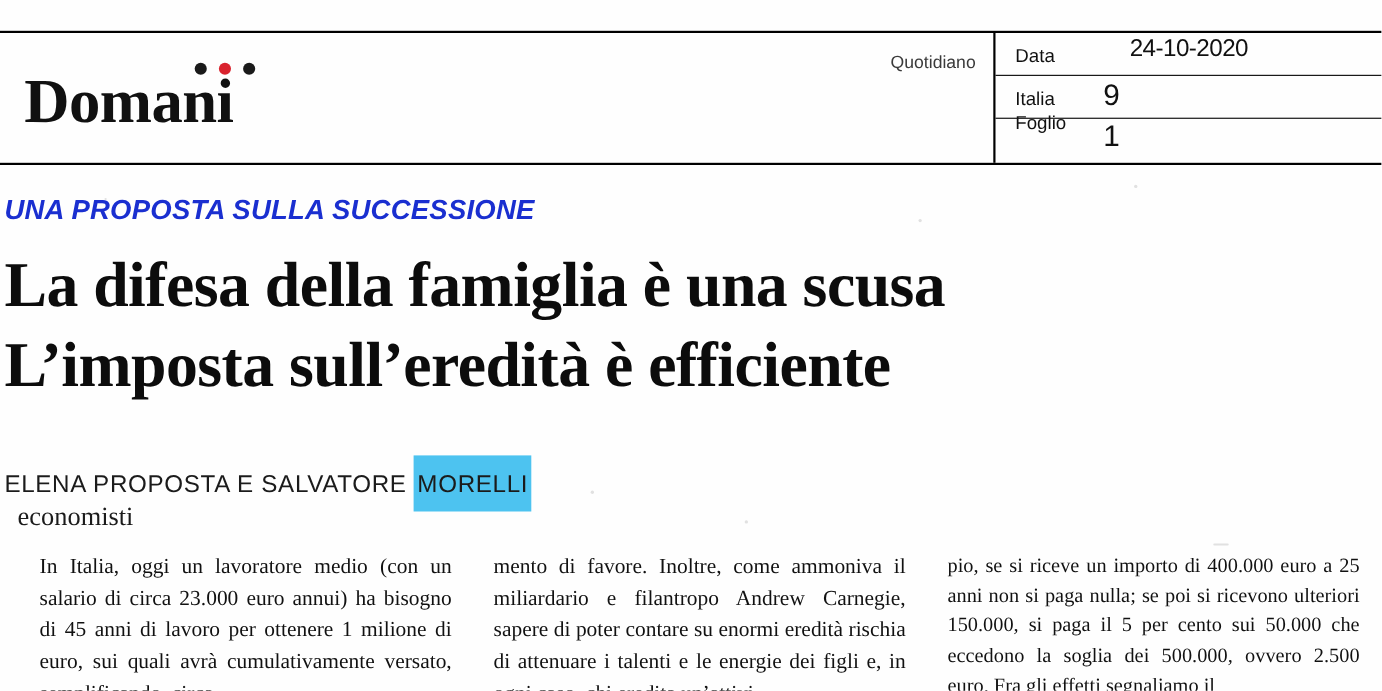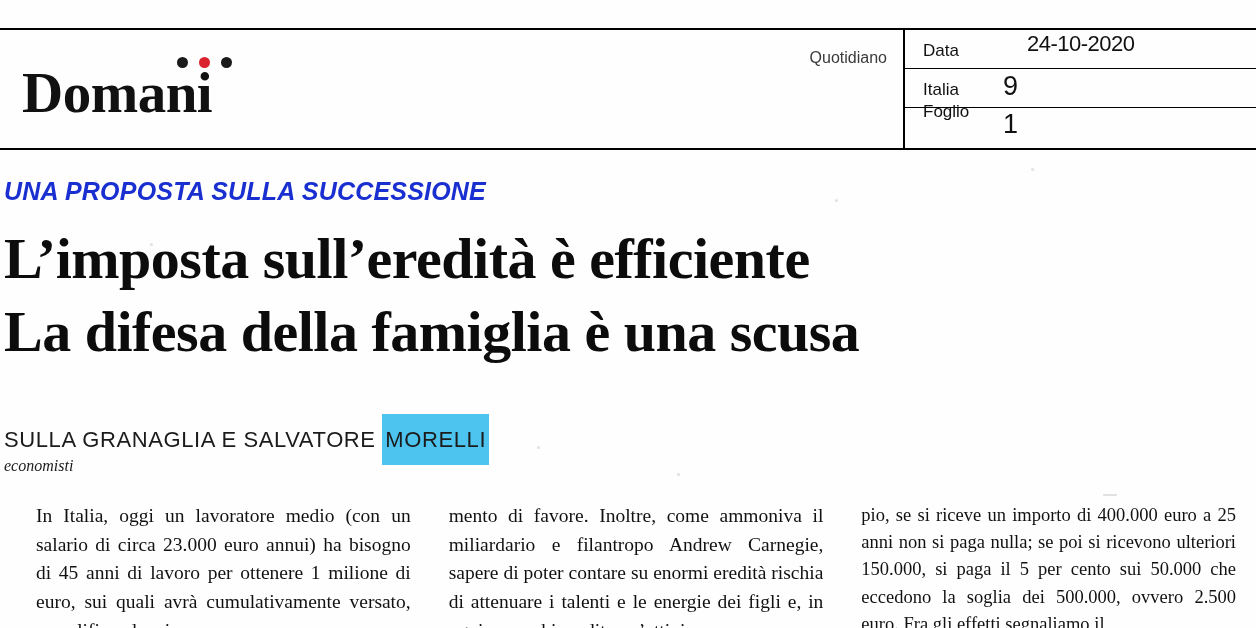--- a/index.html
+++ b/index.html
@@ -157,24 +157,23 @@
     letter-spacing: 0.6px;
     color: #1b1b1b;
     font-family: "Liberation Sans", sans-serif;
   }
   .byline .hl {
     background: #4dc3f0;
     padding: 13px 3px;
   }
   .byline-role {
     position: absolute;
-    left: 4px;
+    left: 16px;
     top: 307px;
-    font-size: 16px;
-    font-style: italic;
+    font-size: 24px;
     color: #1b1b1b;
     font-family: "Liberation Serif", serif;
   }
 
   .columns {
     position: absolute;
     left: 36px;
     top: 352px;
     width: 1200px;
     display: flex;
@@ -243,26 +242,26 @@
       <div class="meta-label l3">Foglio</div>
       <div class="meta-value v3">1</div>
     </div>
   </div>
 
   <div class="article">
 
     <div class="eyebrow">UNA PROPOSTA SULLA SUCCESSIONE</div>
 
     <div class="headline">
+      <div>La difesa della famiglia è una scusa</div>
       <div>L’imposta sull’eredità è efficiente</div>
-      <div>La difesa della famiglia è una scusa</div>
     </div>
 
     <div class="byline">
-      <span>SULLA GRANAGLIA E SALVATORE </span><span class="hl">MORELLI</span>
+      <span>ELENA PROPOSTA E SALVATORE </span><span class="hl">MORELLI</span>
     </div>
     <div class="byline-role">economisti</div>
 
     <div class="columns">
       <div class="col c1">In Italia, oggi un lavoratore medio (con un salario di circa 23.000 euro annui) ha bisogno di 45 anni di lavoro per ottenere 1 milione di euro, sui quali avrà cumulativamente versato, semplificando, circa</div>
       <div class="col c2">mento di favore. Inoltre, come ammoniva il miliardario e filantropo Andrew Carnegie, sapere di poter contare su enormi eredità rischia di attenuare i talenti e le energie dei figli e, in ogni caso, chi eredita un’attivi-</div>
       <div class="col c3">pio, se si riceve un importo di 400.000 euro a 25 anni non si paga nulla; se poi si ricevono ulteriori 150.000, si paga il 5 per cento sui 50.000 che eccedono la soglia dei 500.000, ovvero 2.500 euro. Fra gli effetti segnaliamo il</div>
     </div>
   </div>
 </div>

